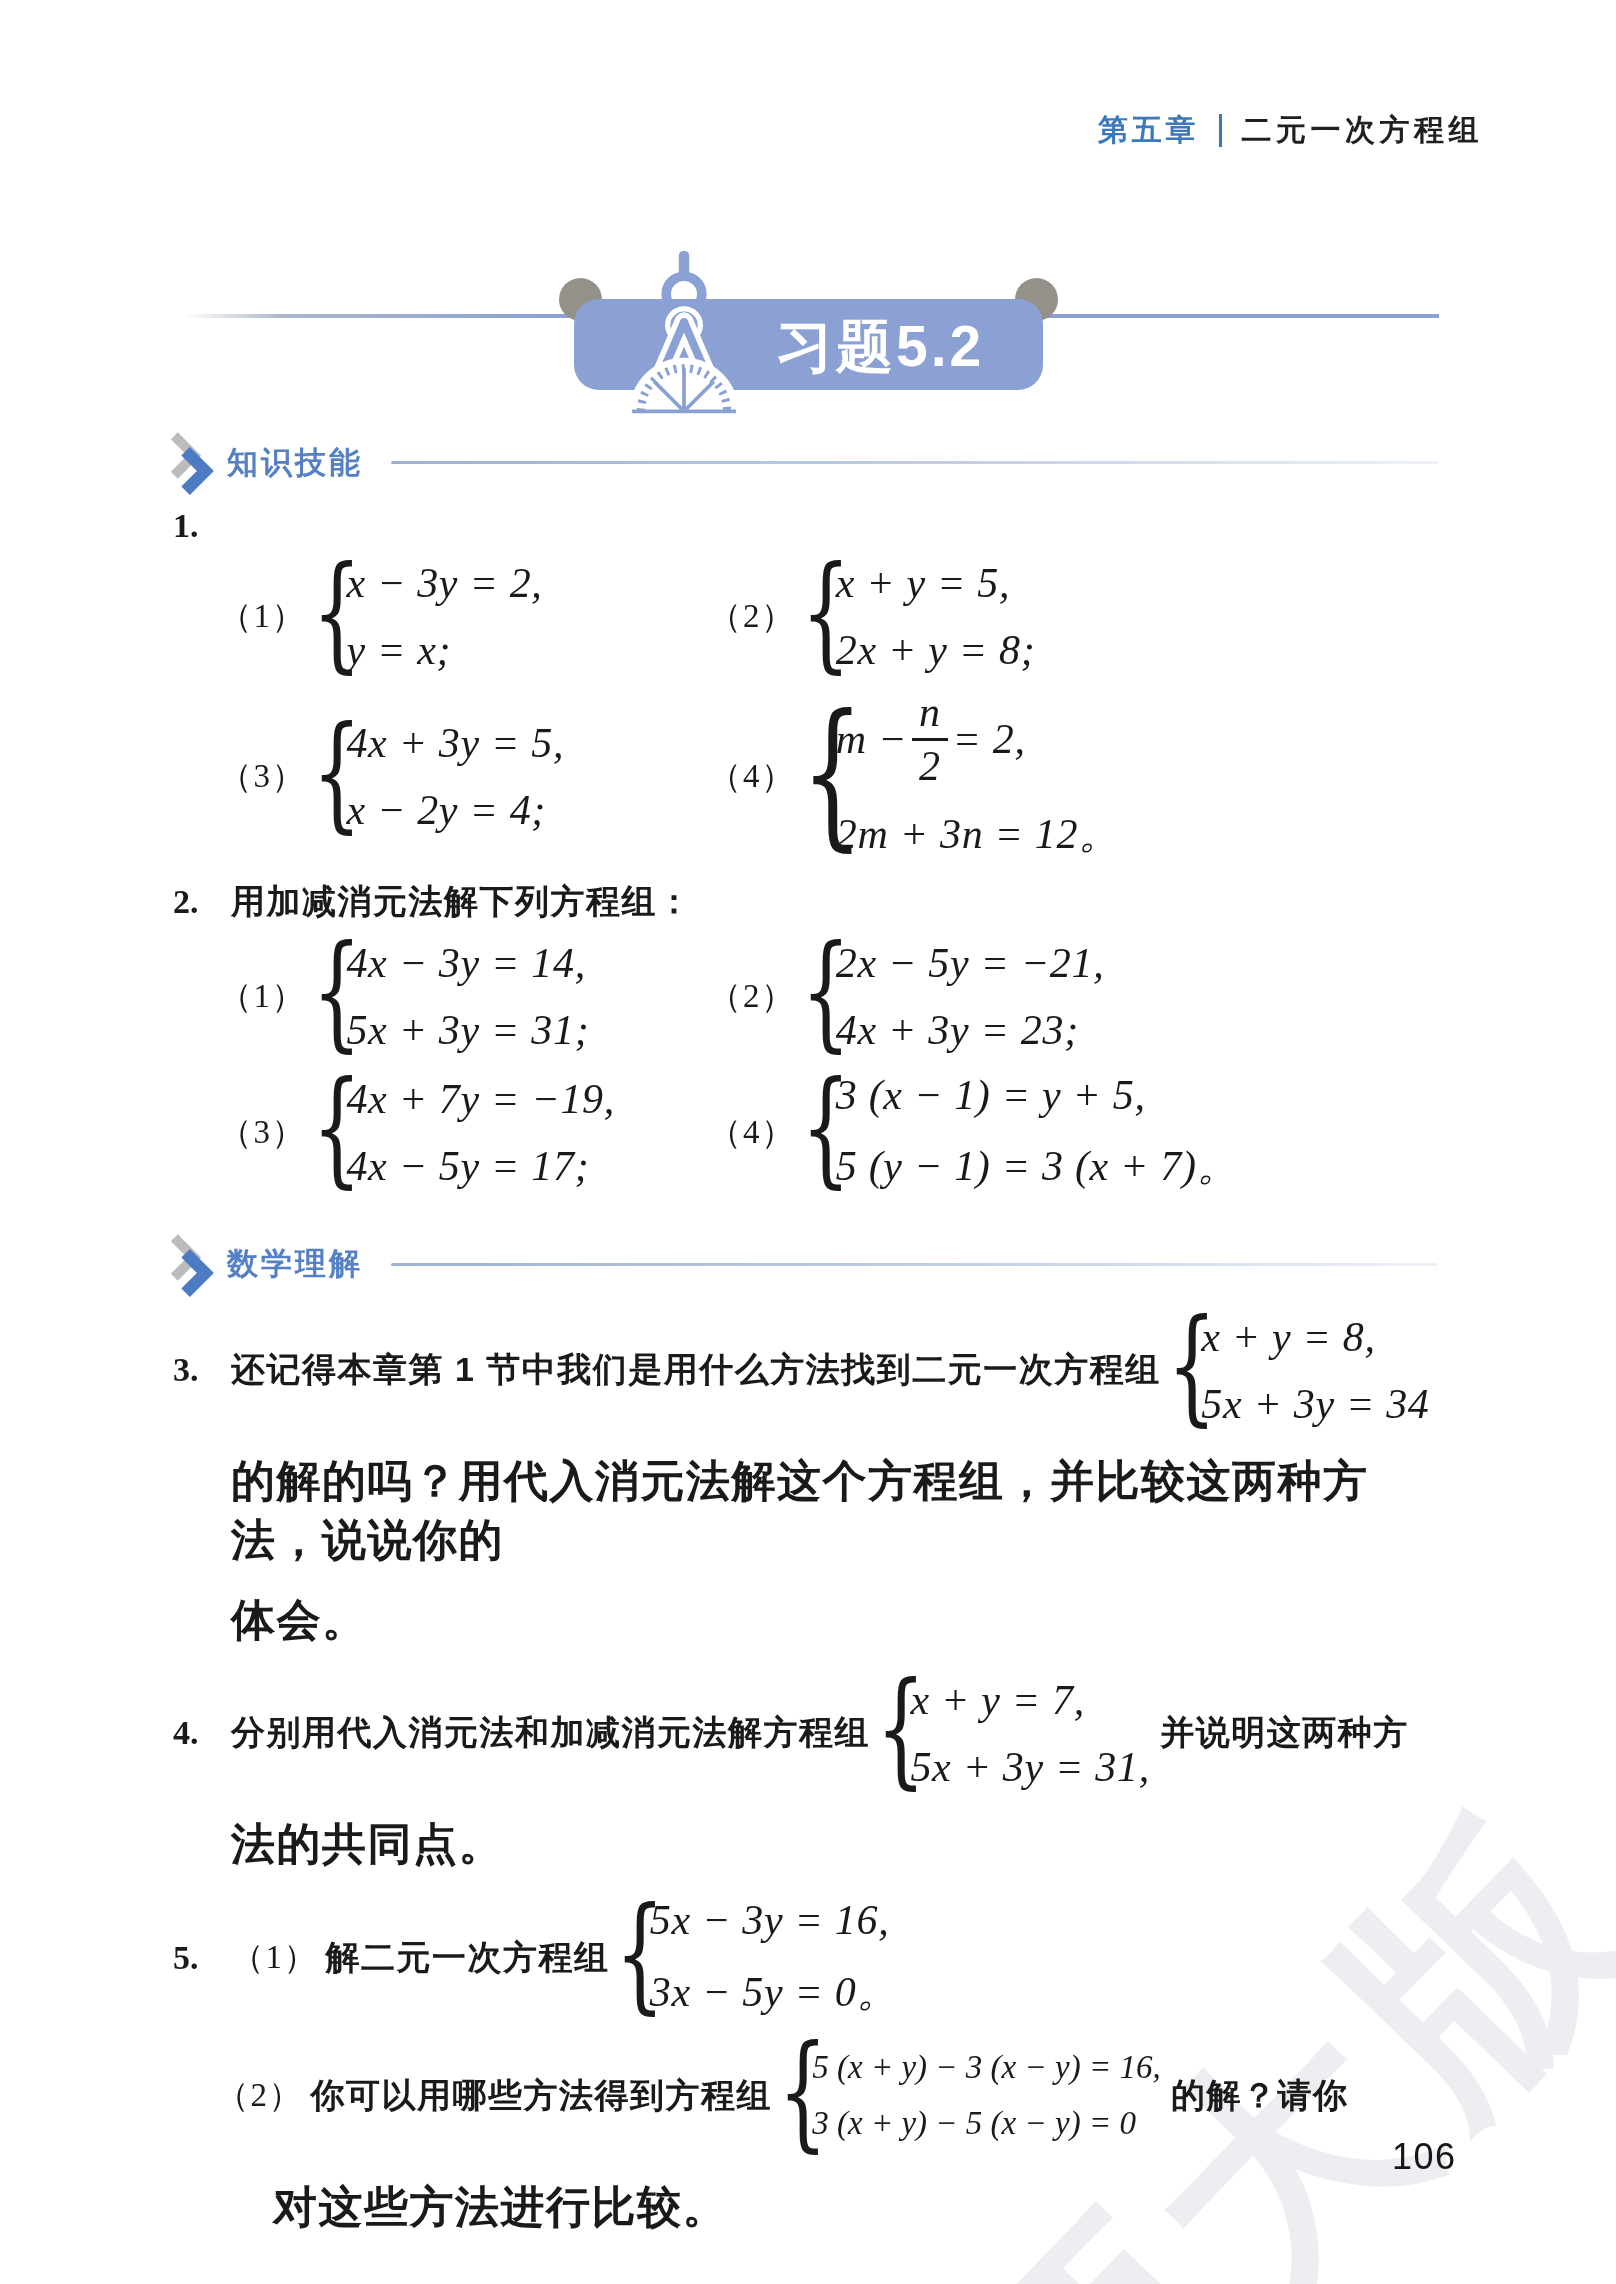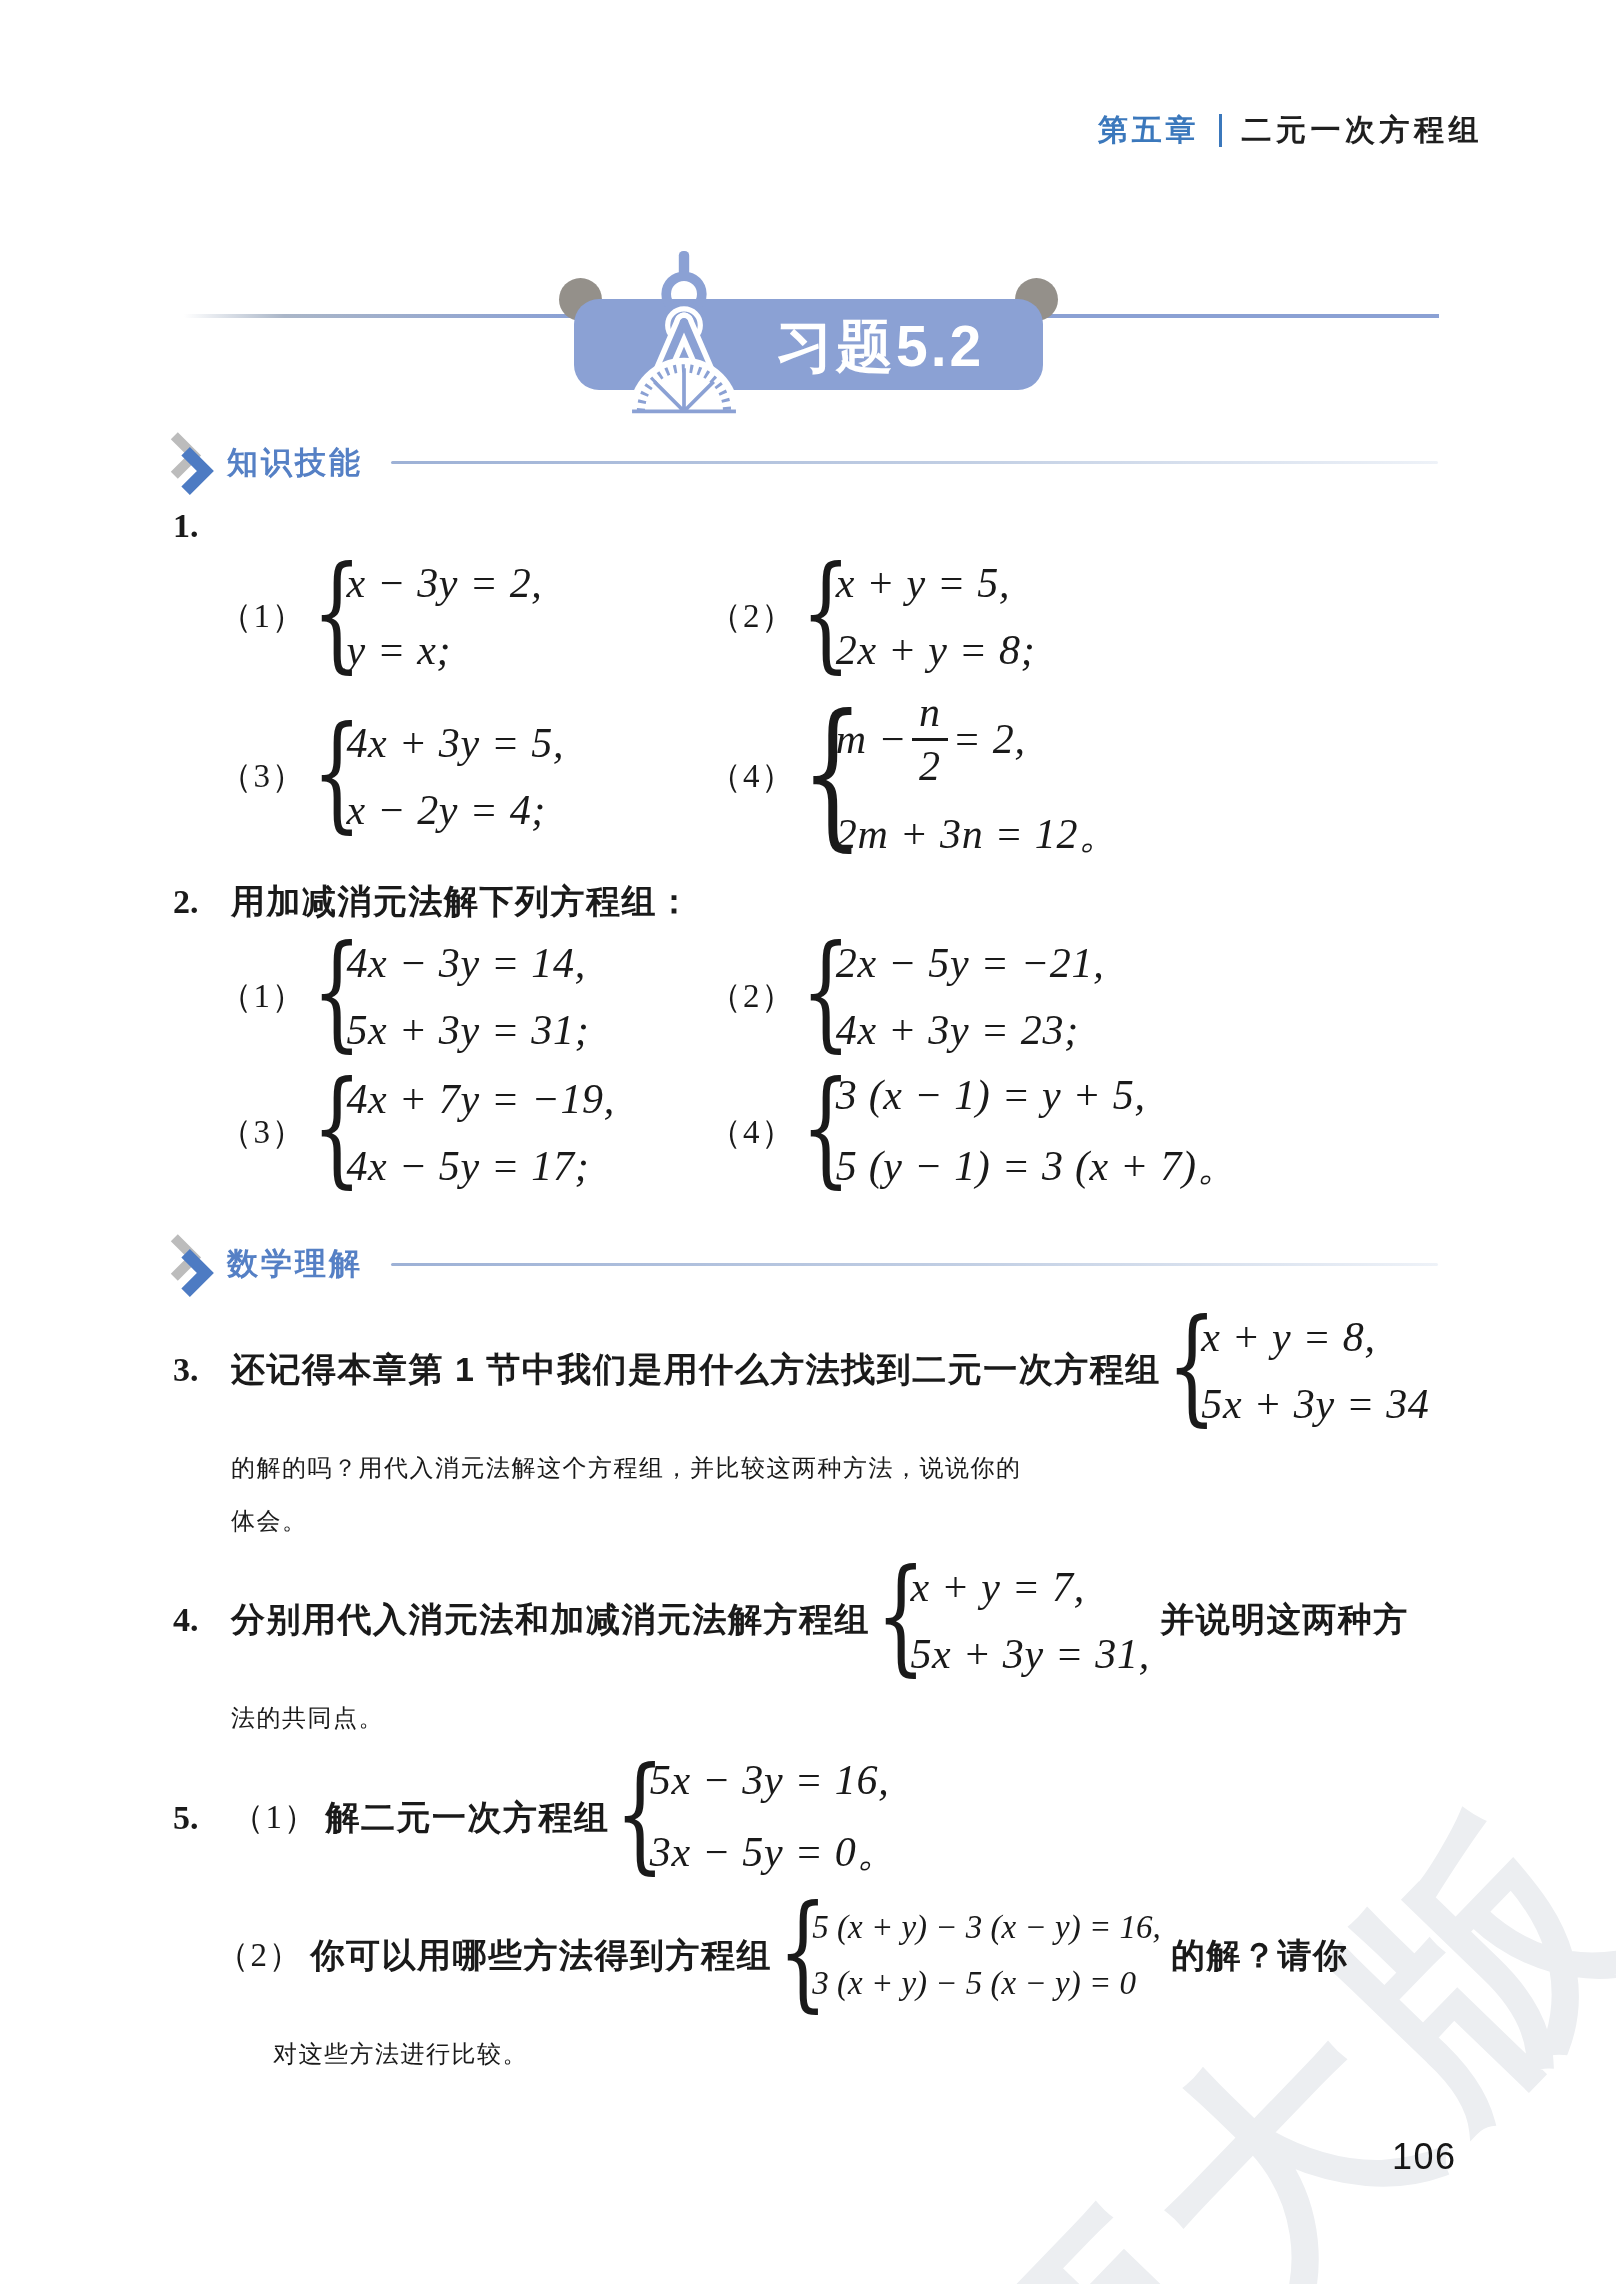--- a/index.html
+++ b/index.html
@@ -66,21 +66,21 @@
   .math.tight { font-size:33px; letter-spacing:0; }
 
   .eq-frac-row { display:flex; align-items:center; }
   .frac { display:inline-flex; flex-direction:column; align-items:center; margin:0 4.5px; line-height:1; }
   .frac-num { padding:0 7.4px 4.5px; border-bottom:3px solid #1a1a1a; }
   .frac-den { padding-top:4.5px; }
 
   .flow-row { display:flex; align-items:center; font-size:34px; }
   .flow-row .p-text { flex:0 0 auto; }
   .inline-sys { display:flex; align-items:center; margin-left:7.4px; margin-right:10.4px; }
-  .p-cont { font-size:24px; font-weight:400; letter-spacing:1.5px; margin-top:21px; margin-left:58px; }
+  .p-cont { font-size:44px; font-weight:700; letter-spacing:1.5px; margin-top:21px; margin-left:58px; }
   .indent-135 { margin-left:100px; }
   .mt20 { margin-top:15px; }
   .mt30 { margin-top:22px; }
 
   .page-number { position:absolute; top:2136px; left:1392px; font-size:36px; color:#161616; letter-spacing:1.5px; }
 </style>
 </head>
 <body>
 
 <div class="page">

